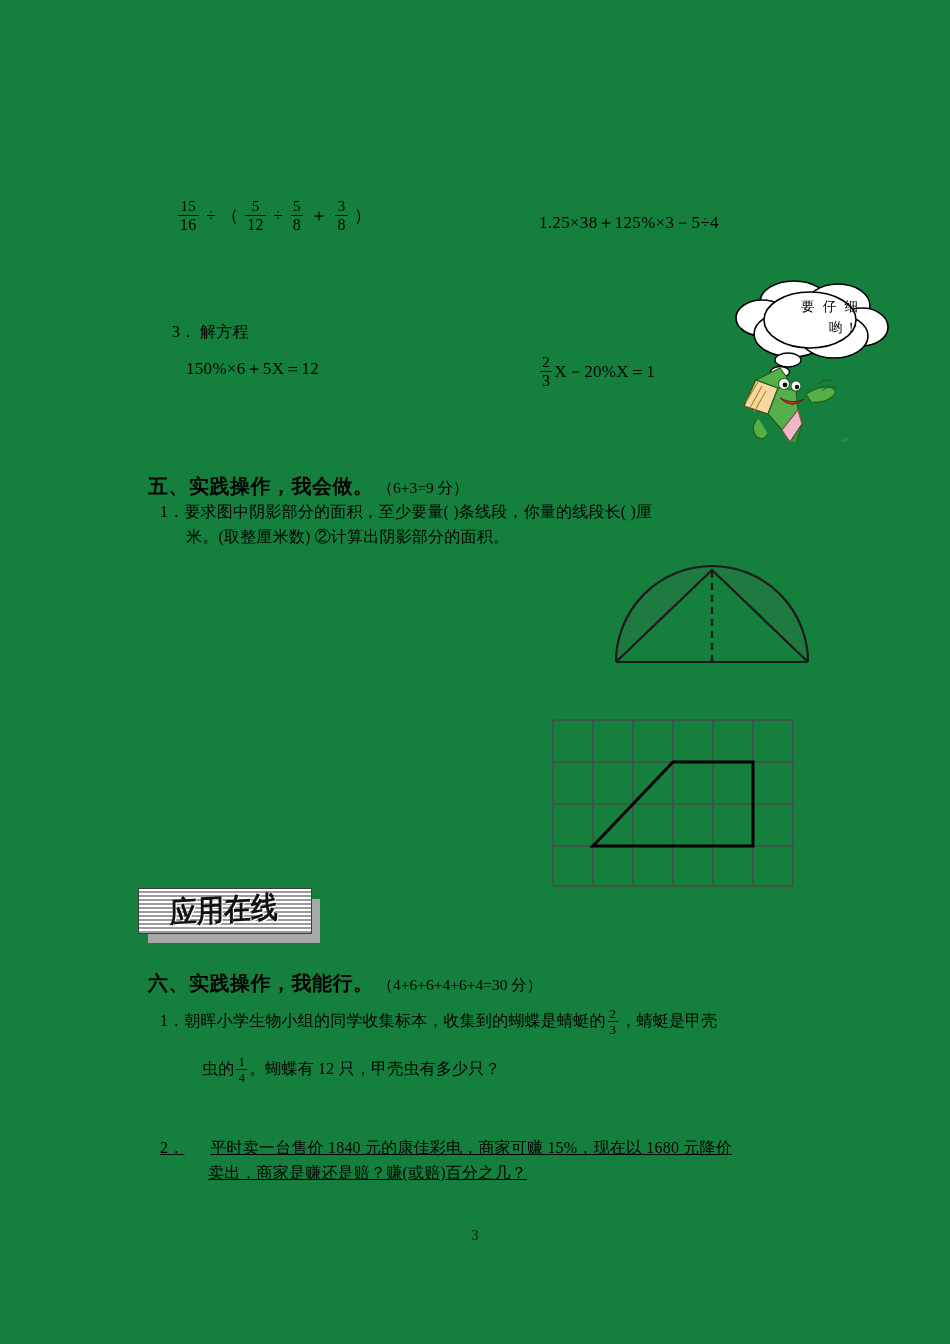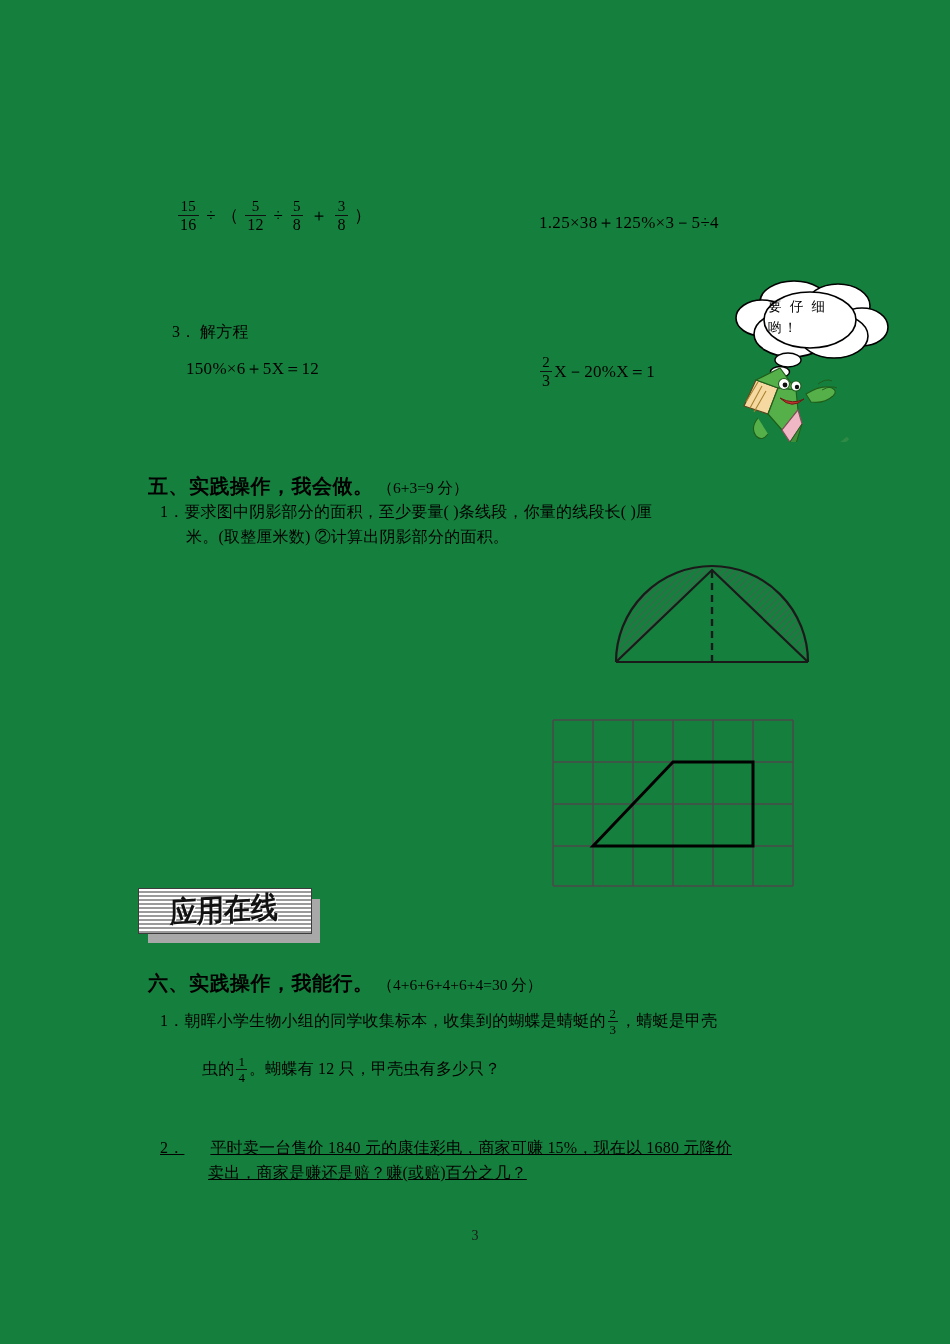--- a/index.html
+++ b/index.html
@@ -68,21 +68,21 @@
     margin-top: 6px;
   }
   .q-text {
     font-size: 16px;
     line-height: 1.55;
     letter-spacing: 0.2px;
   }
   .q-num { font-size: 16px; }
 
   
-  .bubble-wrap { width: 180px; height: 170px; }
+  .bubble-wrap { width: 180px; height: 170px; text-align: right; }
   .bubble-text {
     position: absolute;
     left: 46px;
     top: 24px;
     width: 92px;
     font-family: "DejaVu Sans", "Liberation Sans", sans-serif;
     font-size: 13.5px;
     line-height: 1.55;
     letter-spacing: 2px;
     color: #000;

